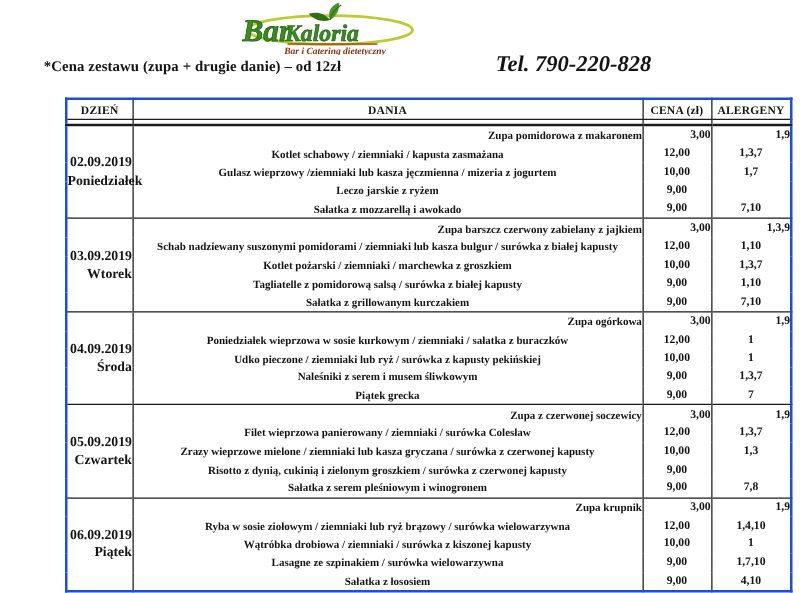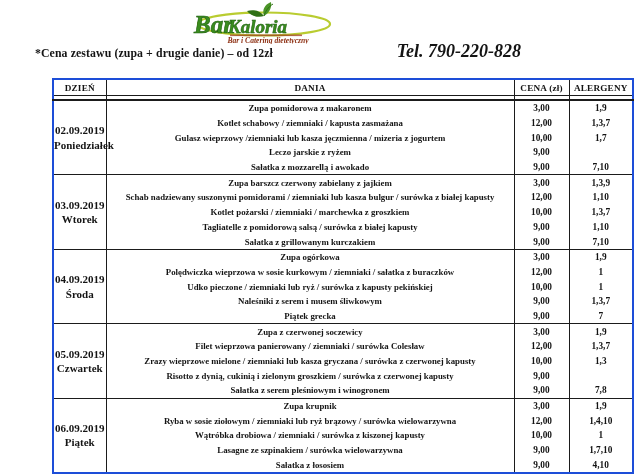--- a/index.html
+++ b/index.html
@@ -35,21 +35,21 @@
     border-left:1px solid #1b1b1b;border-right:1px solid #1b1b1b;
     padding:0;margin:0;text-align:center;vertical-align:middle;
     font-weight:bold;
   }
   table.menu th{
     font-size:9.2px;height:15px;letter-spacing:0.2px;
     border-bottom:1px solid #1b1b1b;
   }
   tr.gap td{height:3px;border-bottom:2px solid #1b1b1b;}
   tbody td{height:14.7px;font-size:9.3px;}
-  tbody tr.day-start td{border-top:1px solid #1b1b1b;}
+  tbody tr.day-start td{border-top:1px solid #1b1b1b;text-align:right;}
   td.day-cell{font-size:11px;line-height:1.3;}
   td.dish-cell{font-size:8.8px;white-space:nowrap;overflow:hidden;}
   td.price-cell,td.allergen-cell{font-size:9.3px;}
 
   
   .footer-note{
     position:absolute;top:452px;left:42px;
     font-weight:bold;font-size:8.7px;letter-spacing:0.25px;word-spacing:2.5px;
   }
 </style>
@@ -163,21 +163,21 @@
         <tr class="day-start">
           <td rowspan="5" class="day-cell">
             <div>04.09.2019</div>
             <div>Środa</div>
           </td>
           <td class="dish-cell">Zupa ogórkowa</td>
           <td class="price-cell">3,00</td>
           <td class="allergen-cell">1,9</td>
         </tr>
         <tr>
-          <td class="dish-cell">Polędwiczka wieprzowa w sosie kurkowym / ziemniaki / sałatka z buraczków</td>
+          <td class="dish-cell">Poniedziałek wieprzowa w sosie kurkowym / ziemniaki / sałatka z buraczków</td>
           <td class="price-cell">12,00</td>
           <td class="allergen-cell">1</td>
         </tr>
         <tr>
           <td class="dish-cell">Udko pieczone / ziemniaki lub ryż / surówka z kapusty pekińskiej</td>
           <td class="price-cell">10,00</td>
           <td class="allergen-cell">1</td>
         </tr>
         <tr>
           <td class="dish-cell">Naleśniki z serem i musem śliwkowym</td>

